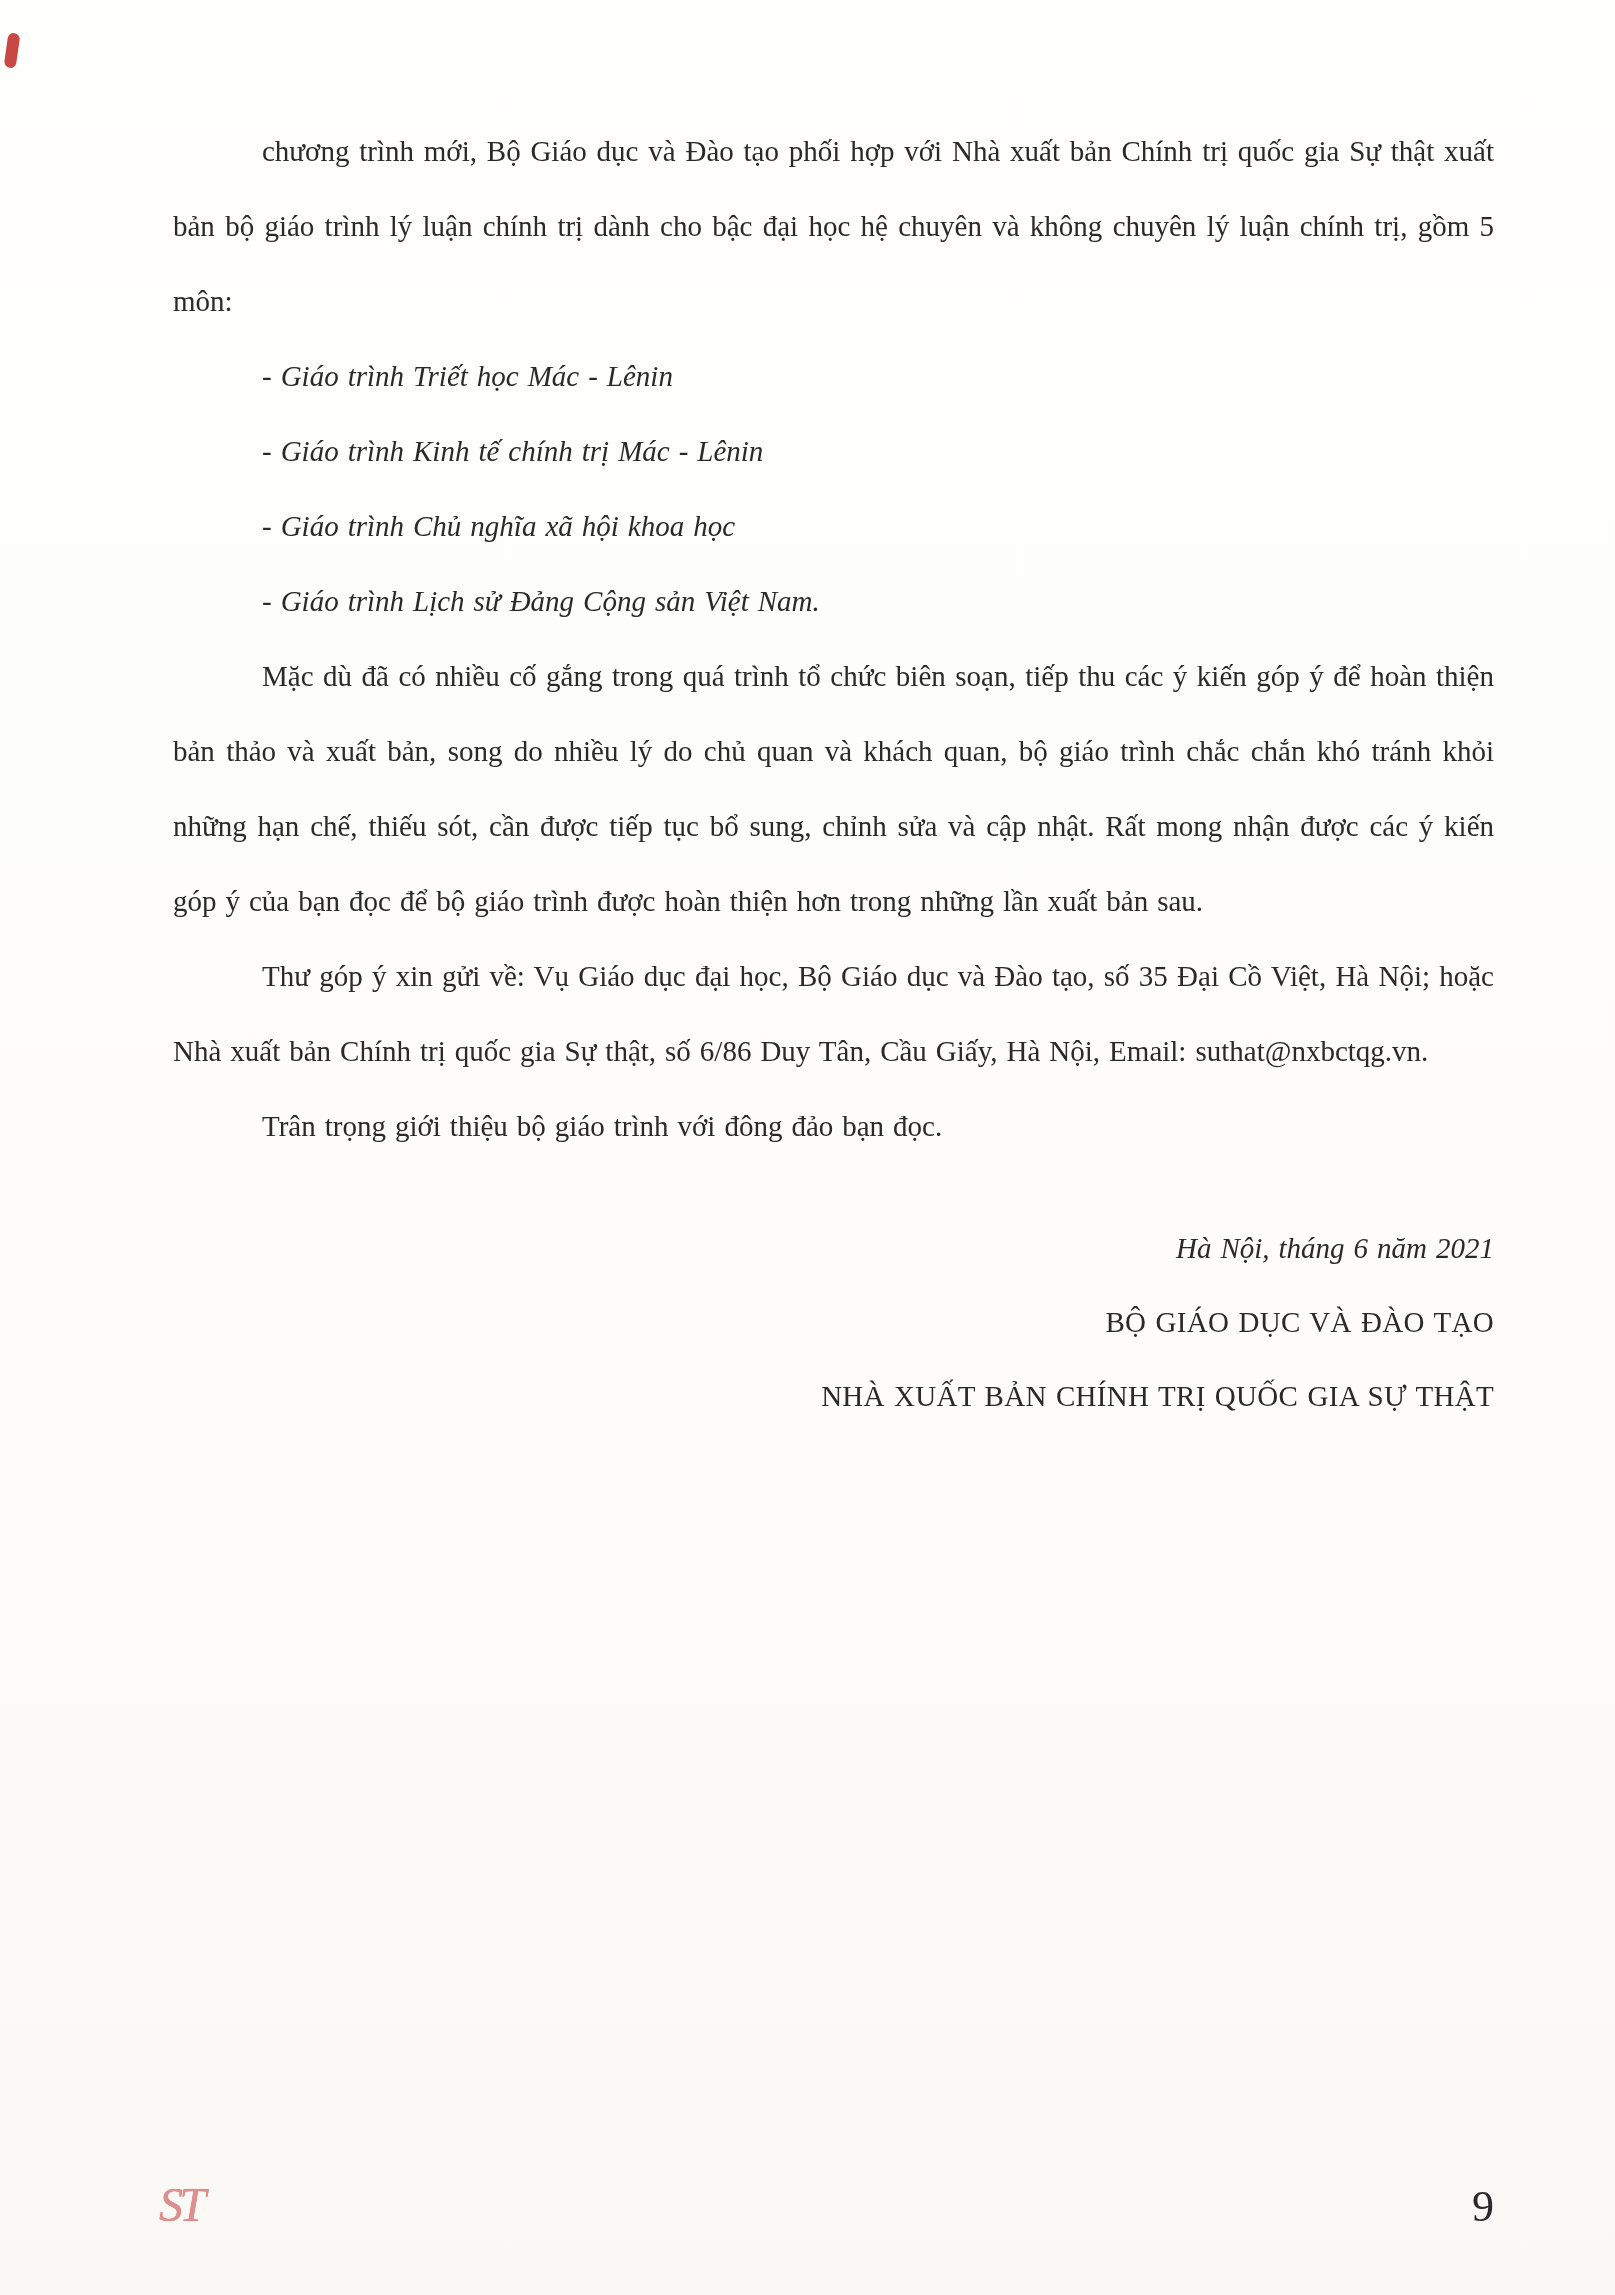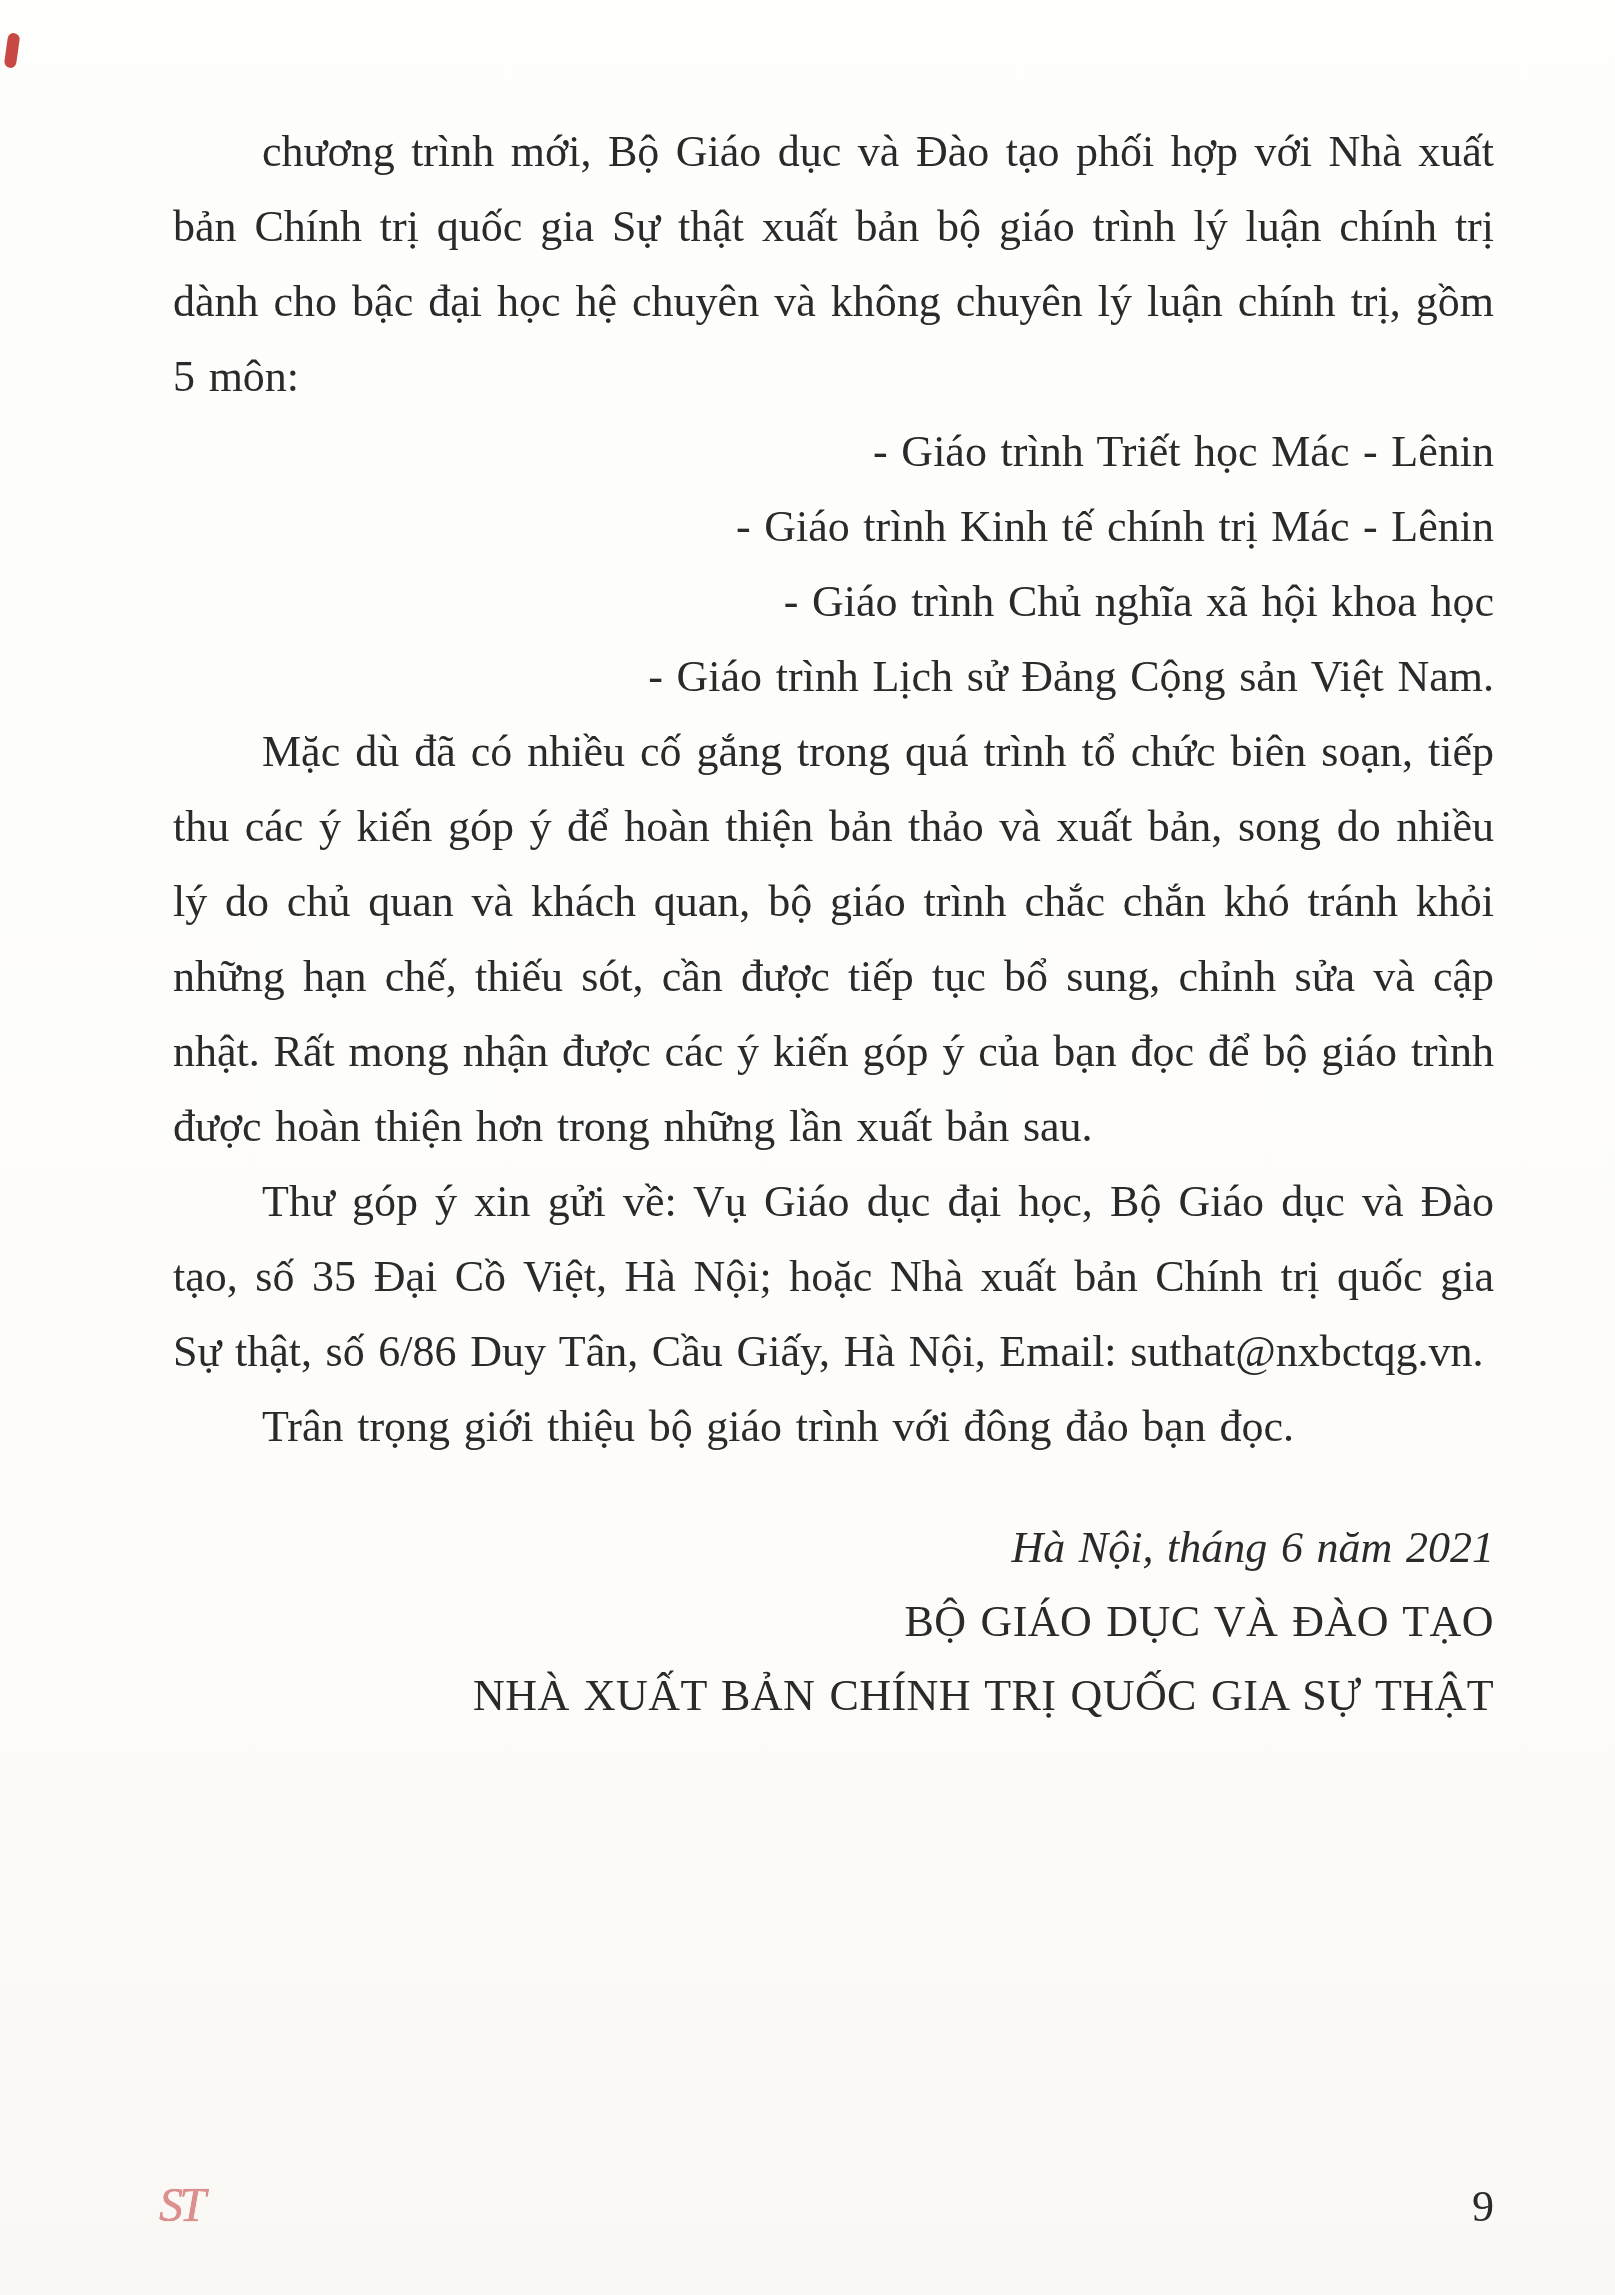--- a/index.html
+++ b/index.html
@@ -26,32 +26,33 @@
     background: #c23430;
     border-radius: 6px;
     transform: rotate(8deg);
     opacity: 0.9;
   }
   .text-block {
     position: absolute;
     left: 173px;
     right: 122px;
     top: 114px;
-    font-size: 44px;
+    font-size: 29px;
     line-height: 75px;
     text-align: justify;
     text-justify: inter-word;
     word-spacing: 0.06em;
   }
   .text-block p {
     margin: 0;
     text-indent: 89px;
   }
   .book-list p {
-    text-align: right;
+    font-style: italic;
+    text-align: left;
     text-indent: 89px;
   }
   .signoff {
     margin-top: 47px;
     padding-left: 161px;
     text-align: right;
     line-height: 74px;
   }
   .dateline {
     font-style: italic;

